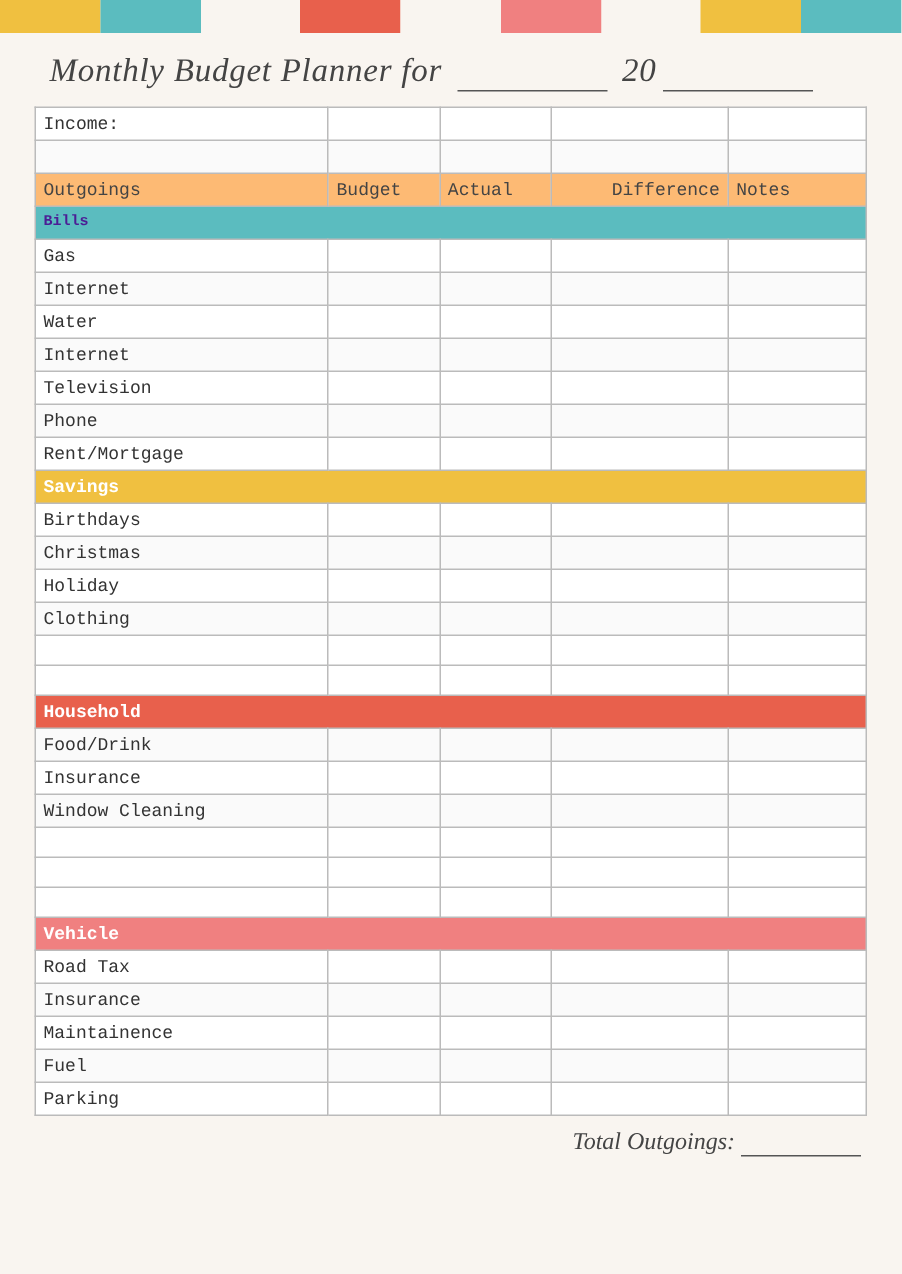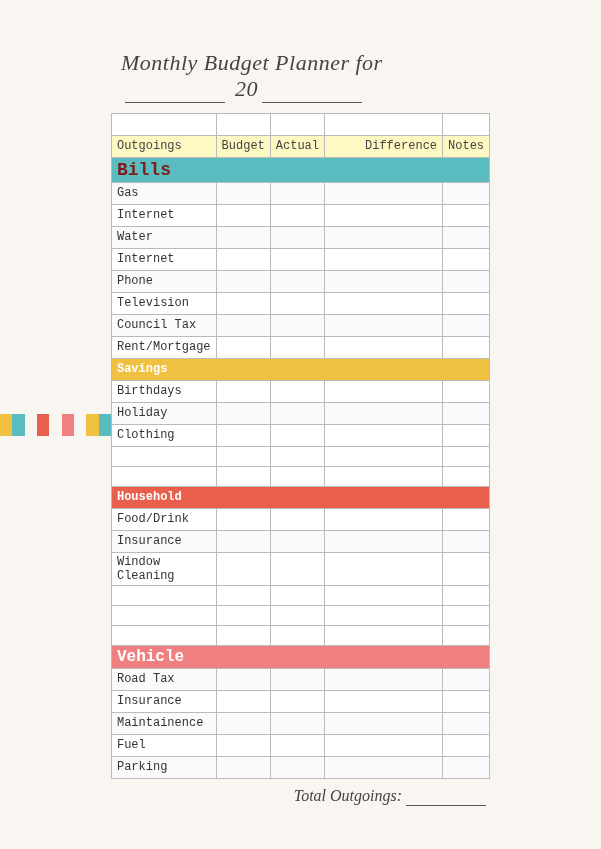--- a/index.html
+++ b/index.html
@@ -54,54 +54,54 @@
     .budget-table .col-label { width: 38%; }
     .budget-table .col-budget { width: 14%; }
     .budget-table .col-actual { width: 14%; }
     .budget-table .col-diff { width: 16%; padding-left: 40px; }
     .budget-table .col-notes { width: 18%; }
 
     
     .header-row td {
       font-weight: normal;
       font-size: 12px;
-      background: #fef9c3;
+      background: #fdba74;
       color: #444;
     }
 
     
     .income-row td {
       background: #fff;
       font-size: 12px;
     }
 
     
     .cat-bills td {
       background: #5bbcbf;
-      color: #7f1d1d;
+      color: #4c1d95;
       font-weight: bold;
-      font-size: 18px;
+      font-size: 10px;
     }
     .cat-savings td {
       background: #f0c040;
       color: #fff;
       font-weight: bold;
       font-size: 12px;
     }
     .cat-household td {
       background: #e8604c;
       color: #fff;
       font-weight: bold;
       font-size: 12px;
     }
     .cat-vehicle td {
       background: #f08080;
       color: #fff;
       font-weight: bold;
-      font-size: 16px;
+      font-size: 12px;
     }
 
     
     .data-row td {
       background: #fff;
       font-size: 12px;
     }
     .data-row:nth-child(even) td {
       background: #fafafa;
     }
@@ -137,21 +137,21 @@
       width: 601px;
       height: 22px;
       margin-top: 4px;
     }
 
     .outer-wrapper {
       background: #f9f5f0;
       width: 601px;
       min-height: 849px;
       display: flex;
-      flex-direction: row;
+      flex-direction: column;
       align-items: center;
     }
 
     .main-content {
       width: 555px;
       flex: 1;
     }
   </style>
 </head>
 <body>
@@ -174,20 +174,27 @@
 
     <div class="title-area">
       <span>Monthly Budget Planner for</span>
       <span class="underline-field">&nbsp;&nbsp;&nbsp;&nbsp;&nbsp;&nbsp;&nbsp;&nbsp;&nbsp;&nbsp;</span>
       <span>20</span><span class="underline-field">&nbsp;&nbsp;&nbsp;</span>
     </div>
 
     <table class="budget-table">
       <tbody>
 
+        <tr class="income-row">
+          <td class="col-label">Income:</td>
+          <td class="col-budget"></td>
+          <td class="col-actual"></td>
+          <td class="col-diff"></td>
+          <td class="col-notes"></td>
+        </tr>
 
         <tr class="data-row">
           <td class="col-label"></td>
           <td class="col-budget"></td>
           <td class="col-actual"></td>
           <td class="col-diff"></td>
           <td class="col-notes"></td>
         </tr>
 
         <tr class="header-row">
@@ -223,53 +230,53 @@
           <td></td>
         </tr>
         <tr class="data-row">
           <td>Internet</td>
           <td></td>
           <td></td>
           <td></td>
           <td></td>
         </tr>
         <tr class="data-row">
+          <td>Television</td>
+          <td></td>
+          <td></td>
+          <td></td>
+          <td></td>
+        </tr>
+        <tr class="data-row">
           <td>Phone</td>
-          <td></td>
-          <td></td>
-          <td></td>
-          <td></td>
-        </tr>
-        <tr class="data-row">
-          <td>Television</td>
-          <td></td>
-          <td></td>
-          <td></td>
-          <td></td>
-        </tr>
-        <tr class="data-row">
-          <td>Council Tax</td>
           <td></td>
           <td></td>
           <td></td>
           <td></td>
         </tr>
         <tr class="data-row">
           <td>Rent/Mortgage</td>
           <td></td>
           <td></td>
           <td></td>
           <td></td>
         </tr>
 
         <tr class="cat-savings">
           <td colspan="5">Savings</td>
         </tr>
         <tr class="data-row">
           <td>Birthdays</td>
+          <td></td>
+          <td></td>
+          <td></td>
+          <td></td>
+        </tr>
+        <tr class="data-row">
+          <td>Christmas</td>
           <td></td>
           <td></td>
           <td></td>
           <td></td>
         </tr>
         <tr class="data-row">
           <td>Holiday</td>
           <td></td>
           <td></td>
           <td></td>

